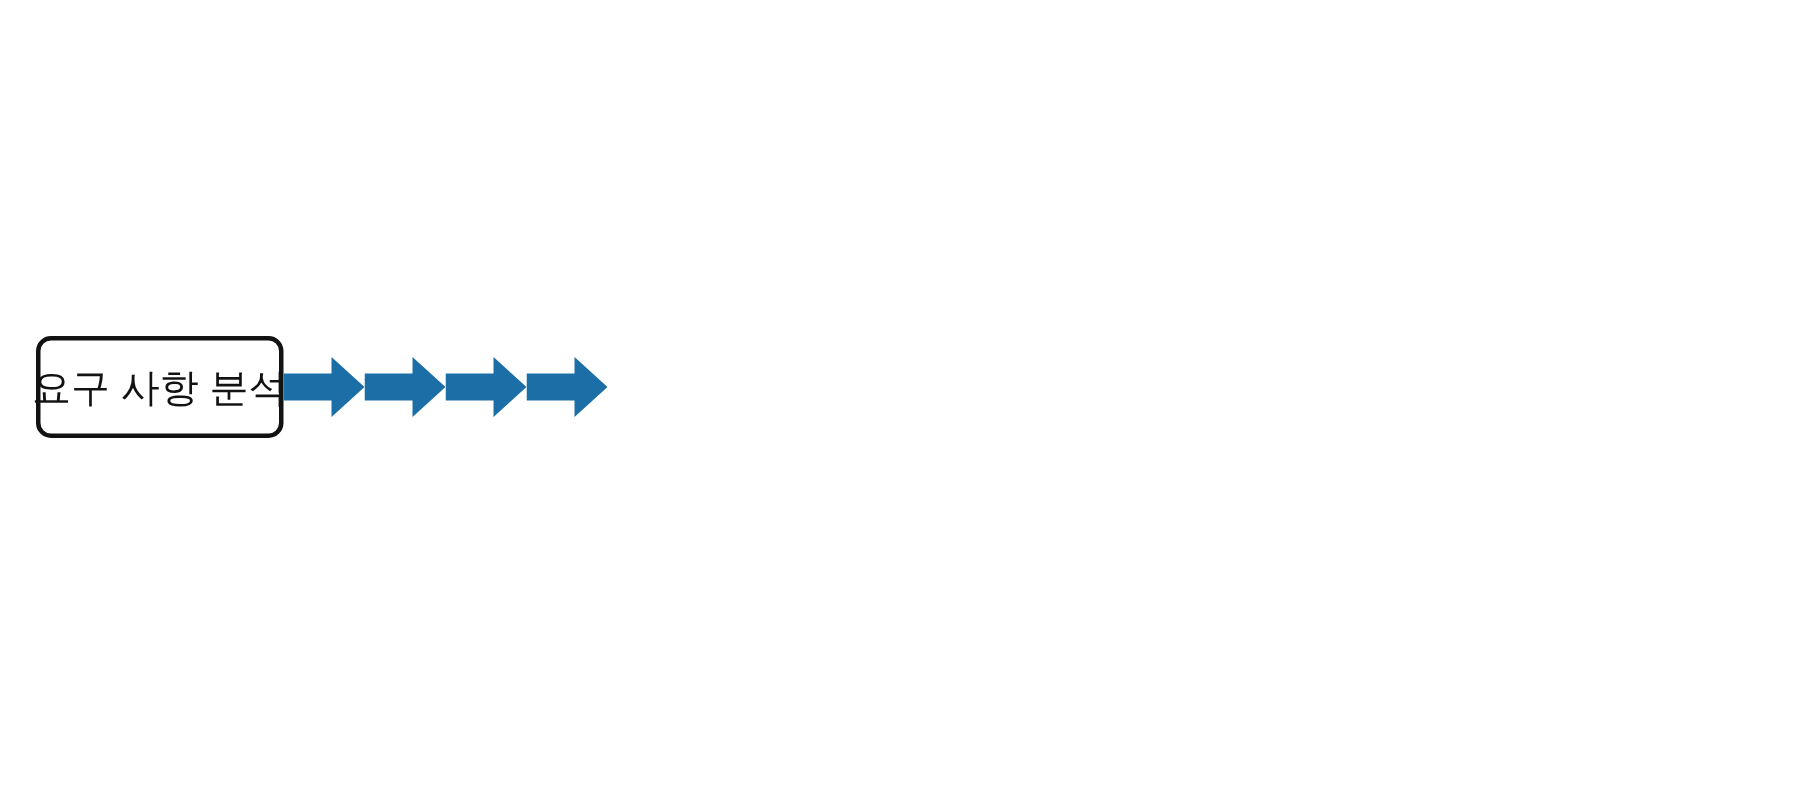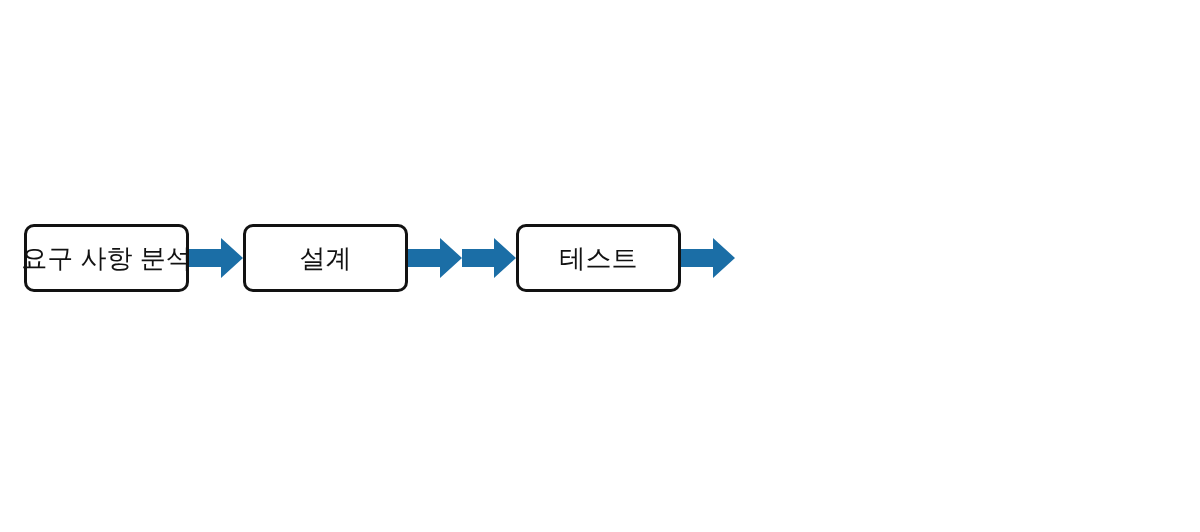--- a/index.html
+++ b/index.html
@@ -57,36 +57,30 @@
   <div class="flow-row">
 
     <div class="stage-box">
       <span class="stage-label">요구 사항 분석</span>
     </div>
 
     <svg class="arrow" width="54" height="44" viewBox="0 0 54 44">
       <polygon points="0,13 32,13 32,2 54,22 32,42 32,31 0,31" fill="#1b6ea6"></polygon>
     </svg>
 
-    <div class="stage-box">
-      <span class="stage-label">설계</span>
-    </div>
 
     <svg class="arrow" width="54" height="44" viewBox="0 0 54 44">
       <polygon points="0,13 32,13 32,2 54,22 32,42 32,31 0,31" fill="#1b6ea6"></polygon>
     </svg>
 
 
     <svg class="arrow" width="54" height="44" viewBox="0 0 54 44">
       <polygon points="0,13 32,13 32,2 54,22 32,42 32,31 0,31" fill="#1b6ea6"></polygon>
     </svg>
 
-    <div class="stage-box">
-      <span class="stage-label">테스트</span>
-    </div>
 
     <svg class="arrow" width="54" height="44" viewBox="0 0 54 44">
       <polygon points="0,13 32,13 32,2 54,22 32,42 32,31 0,31" fill="#1b6ea6"></polygon>
     </svg>
 
 
   </div>
 </div>
 
 </body></html>

